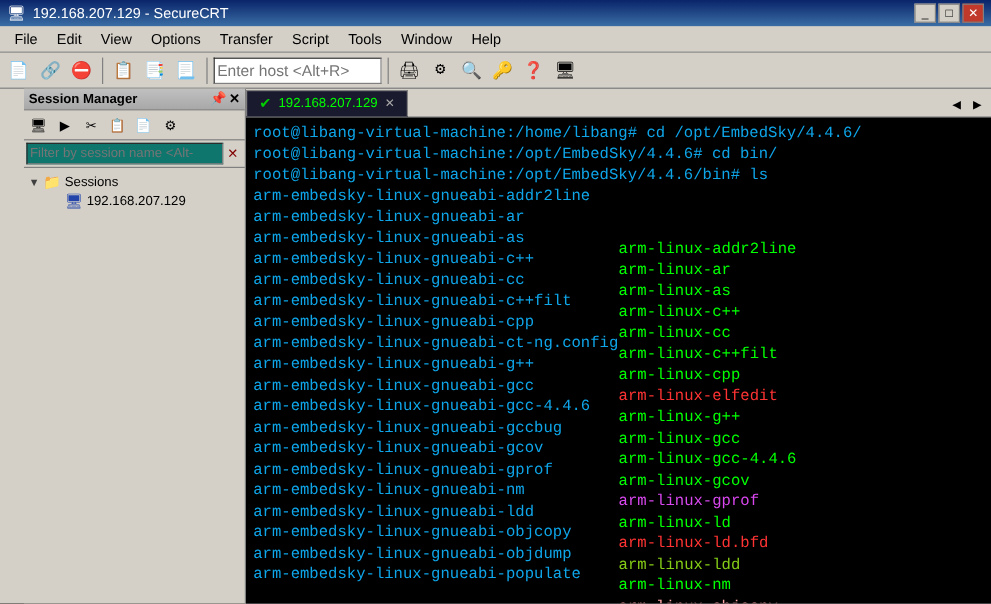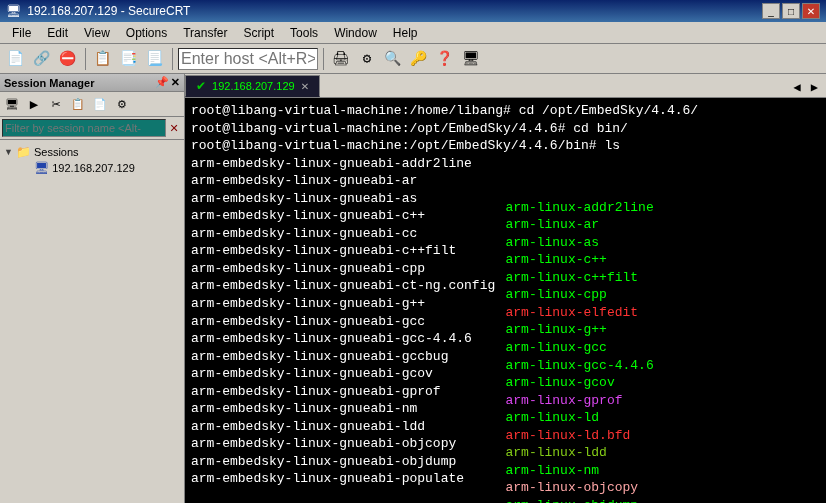--- a/index.html
+++ b/index.html
@@ -50,21 +50,21 @@
       display: flex;
       align-items: center;
       padding: 0 4px;
       gap: 2px;
     }
     .toolbar-input {
       height: 22px;
       width: 140px;
       border: 1px inset #808080;
       background: white;
-      font-size: 16px;
+      font-size: 13px;
       padding: 0 2px;
     }
     .toolbar-sep {
       width: 1px; height: 22px; background: #808080; margin: 0 3px;
     }
     .toolbar-btn {
       width: 24px; height: 24px; background: #d4d0c8;
       border: 1px solid transparent;
       display: flex; align-items: center; justify-content: center;
       font-size: 14px; cursor: pointer;
@@ -78,20 +78,21 @@
 
     
     .session-panel {
       width: 185px;
       background: #d4d0c8;
       border-right: 1px solid #808080;
       display: flex;
       flex-direction: column;
       font-family: Tahoma, Arial, sans-serif;
       font-size: 11px;
+      margin-left: 20px;
     }
     .session-panel-header {
       background: linear-gradient(to bottom, #c0c0c0, #a8a8a8);
       border-bottom: 1px solid #808080;
       height: 18px;
       display: flex;
       align-items: center;
       justify-content: space-between;
       padding: 0 4px;
       font-size: 11px;
@@ -189,21 +190,21 @@
       flex: 1;
       background: #000000;
       color: #00ff00;
       font-family: 'Courier New', monospace;
       font-size: 13px;
       padding: 4px 6px;
       overflow: hidden;
       line-height: 1.35;
     }
     .term-line { white-space: pre; }
-    .term-green { color: #ffffff; }
+    .term-green { color: #0ea5e9; }
 
     
     .ls-grid {
       display: grid;
       grid-template-columns: 1fr 1fr;
     }
     .ls-col { }
   </style>
 </head>
 <body>
@@ -325,20 +326,21 @@
             <div class="term-line term-green">arm-embedsky-linux-gnueabi-ldd</div>
             <div class="term-line term-green">arm-embedsky-linux-gnueabi-objcopy</div>
             <div class="term-line term-green">arm-embedsky-linux-gnueabi-objdump</div>
             <div class="term-line term-green">arm-embedsky-linux-gnueabi-populate</div>
           </div>
           <div class="ls-col">
             <div class="term-line" style="color: rgb(0, 255, 0); margin-top: 44px;">arm-linux-addr2line</div>
             <div class="term-line" style="color: rgb(0, 255, 0);">arm-linux-ar</div>
             <div class="term-line" style="color: rgb(0, 255, 0);">arm-linux-as</div>
             <div class="term-line" style="color: rgb(0, 255, 0);">arm-linux-c++</div>
+            <div class="term-line" style="color: rgb(0, 255, 0);">arm-linux-cc</div>
             <div class="term-line" style="color: rgb(0, 255, 0);">arm-linux-c++filt</div>
             <div class="term-line" style="color: rgb(0, 255, 0);">arm-linux-cpp</div>
             <div class="term-line" style="color: rgb(255, 51, 51);">arm-linux-elfedit</div>
             <div class="term-line" style="color: rgb(0, 255, 0);">arm-linux-g++</div>
             <div class="term-line" style="color: rgb(0, 255, 0);">arm-linux-gcc</div>
             <div class="term-line" style="color: rgb(0, 255, 0);">arm-linux-gcc-4.4.6</div>
             <div class="term-line" style="color: rgb(0, 255, 0);">arm-linux-gcov</div>
             <div class="term-line" style="color: #d946ef;">arm-linux-gprof</div>
             <div class="term-line" style="color: rgb(0, 255, 0);">arm-linux-ld</div>
             <div class="term-line" style="color: rgb(255, 51, 51);">arm-linux-ld.bfd</div>

